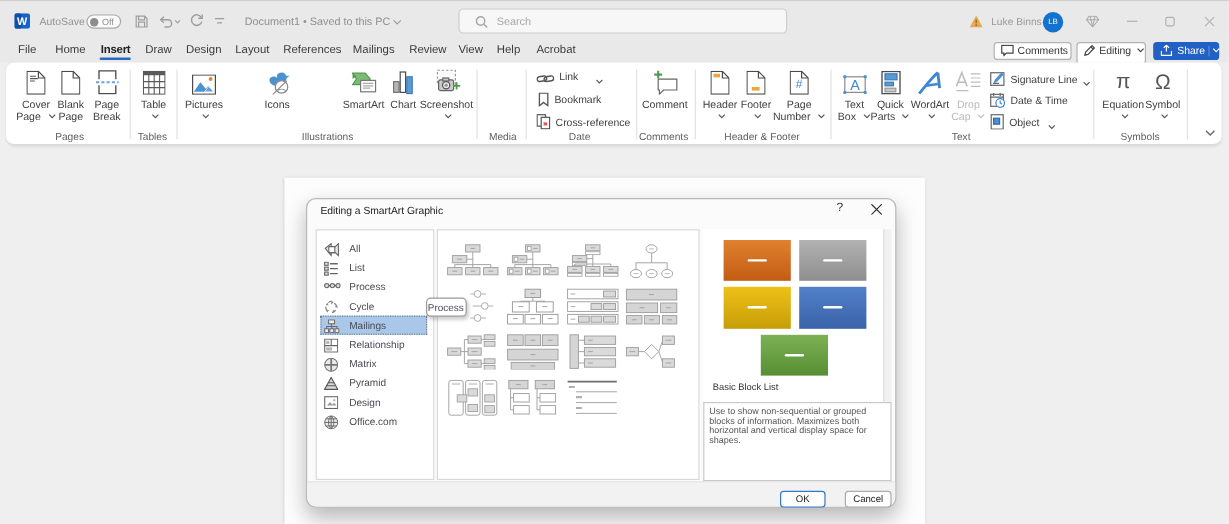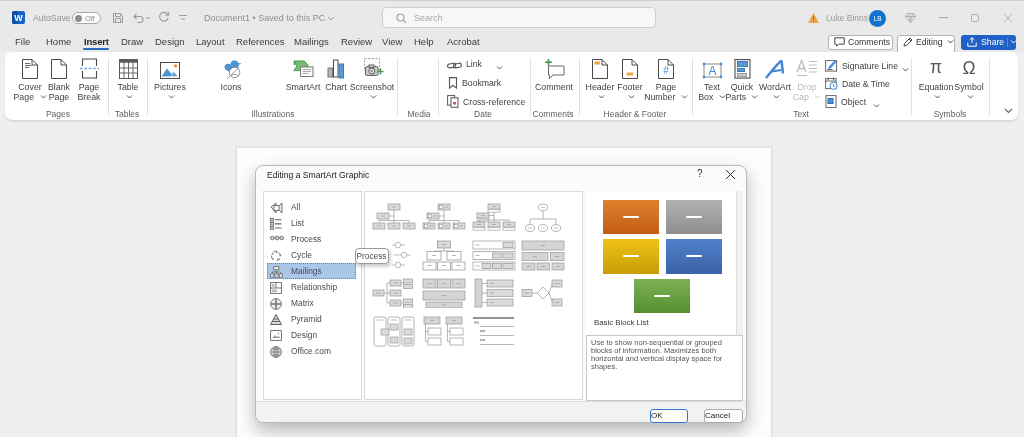--- a/index.html
+++ b/index.html
@@ -39,21 +39,21 @@
 .cat .ci{position:absolute;left:6px;top:2px}
 .cat .ct{position:absolute;left:27px;top:2px}
 #hl{position:absolute;left:3px;top:71px;width:89px;height:16px;background:#a9c7e9;outline:1px dotted #72808f;outline-offset:-1px}
 .thumb{position:absolute}
 #tooltip{position:absolute;left:98.5px;top:81.5px;width:34px;height:16.5px;background:#fff;border:1px solid #9a9a9a;border-radius:4px;box-shadow:1.5px 2.5px 3px rgba(0,0,0,.18);font-size:8.3px;color:#4c4c5a;text-align:center;line-height:15px;z-index:5}
 .blk{position:absolute;width:56px;height:34px}
 .blk .dash{position:absolute;left:50%;top:50%;width:15.5px;height:2.3px;margin-left:-7.7px;margin-top:-1.4px;background:#fff;border-radius:1px}
 #bbl{position:absolute;left:338px;top:152px;font-size:7.8px;font-weight:normal;color:#333}
 #desc{position:absolute;left:330px;top:169px;width:157px;height:66px;background:#fff;border:1px solid #c9c9c9;font-size:7.5px;color:#555;line-height:8px;padding:3px 4px}
 #dfoot{position:absolute;left:0;top:235px;width:490px;height:21px;background:#f2f2f2;border-top:1px solid #dcdcdc;border-radius:0 0 8px 8px}
-.btn{position:absolute;top:7px;height:14px;background:#fdfdfd;border:1px solid #ababab;border-radius:3px;font-size:8px;color:#222;text-align:left;line-height:12px}
+.btn{position:absolute;top:7px;height:14px;background:#fdfdfd;border:1px solid #ababab;border-radius:3px;font-size:8px;color:#222;text-align:center;line-height:12px}
 </style></head>
 <body>
 <div id="app">
 
 <div id="tbar">
   <svg class="ab" style="left:12px;top:10px" width="13" height="13" viewBox="0 0 13 13">
         <rect x="0" y="0" width="13" height="13" rx="2" fill="#1664c7"></rect>
         <rect x="0" y="0" width="6" height="13" rx="2" fill="#0f4fa8"></rect>
         <text x="6.5" y="10" font-size="9" fill="#fff" text-anchor="middle" font-family="Liberation Sans" font-weight="bold">W</text>
       </svg>

